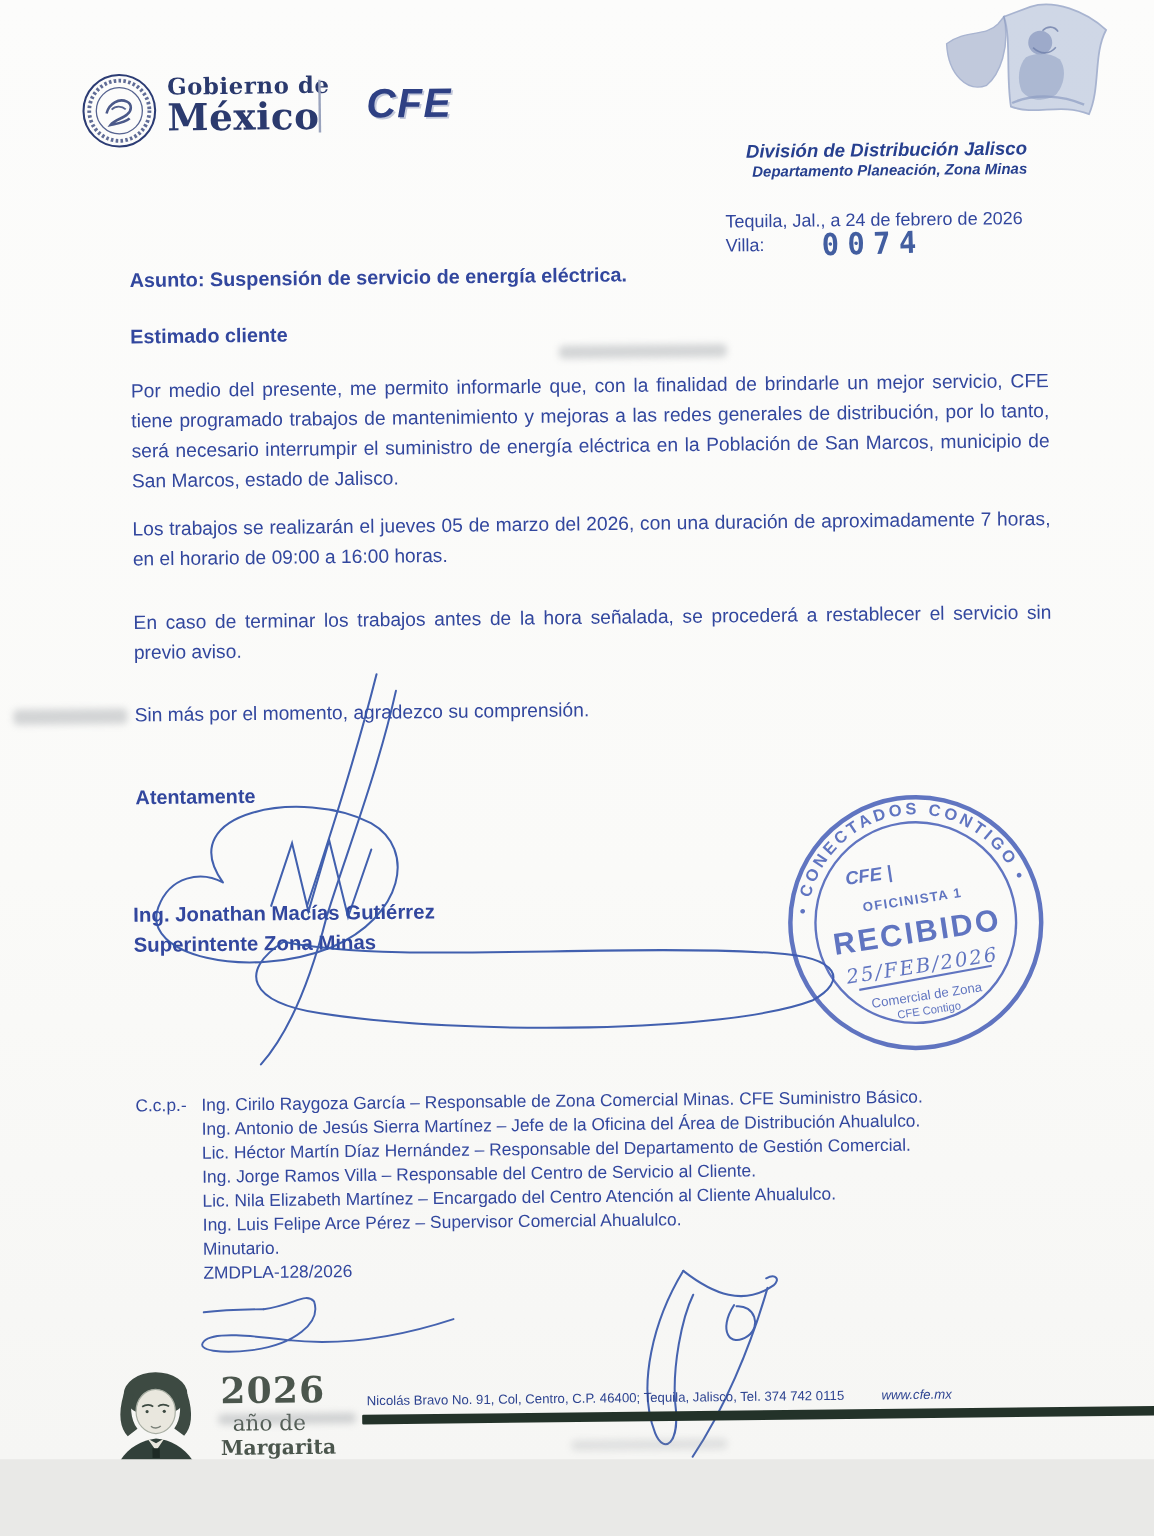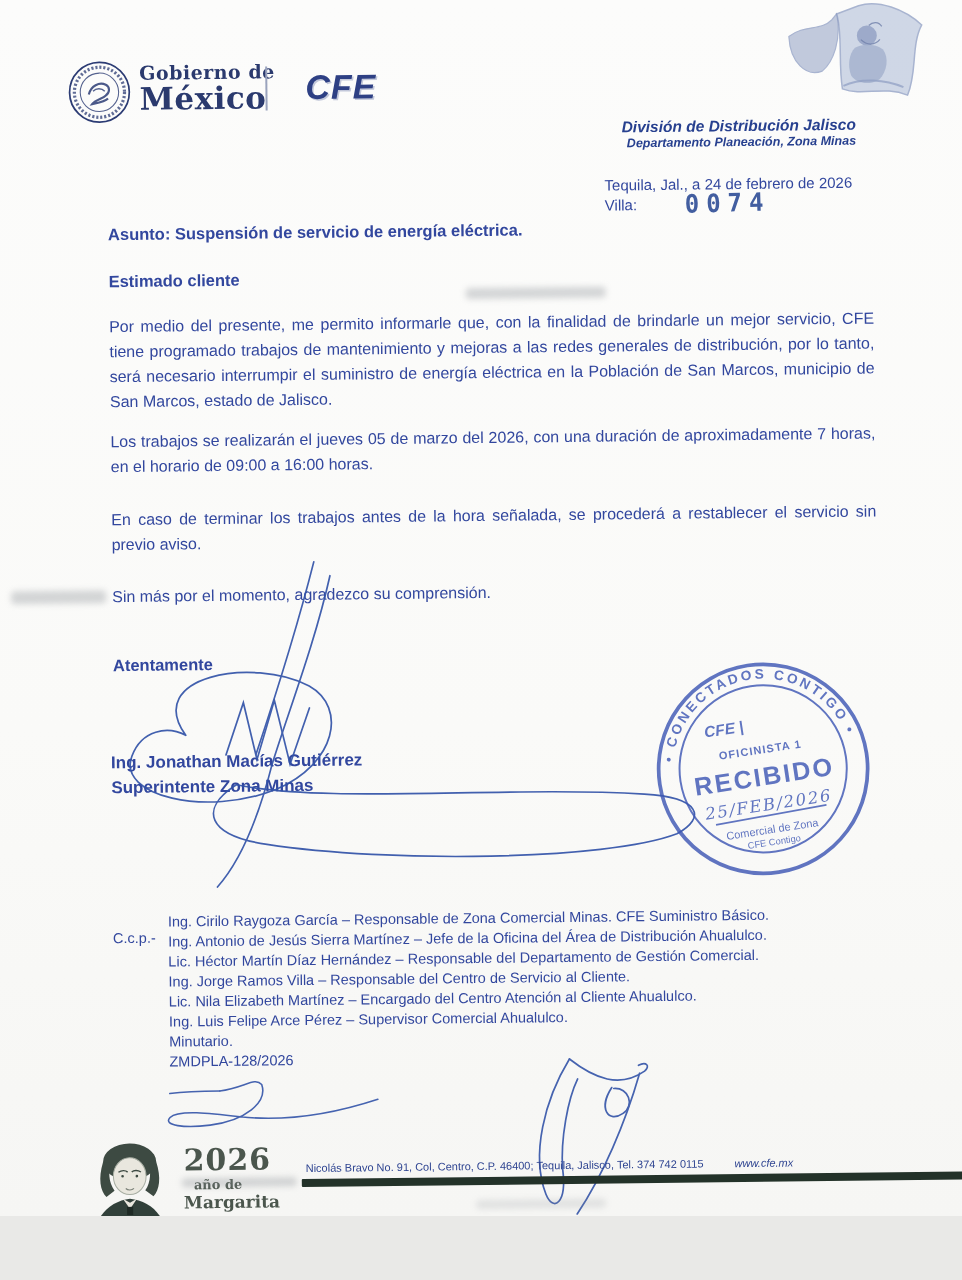--- a/index.html
+++ b/index.html
@@ -51,32 +51,32 @@
   .p4{top:580px;text-align:left;}
   .closing{left:113px;top:652px;font-size:16.5px;font-weight:700;}
   .signer{left:110px;top:746px;font-size:17px;font-weight:700;line-height:25px;}
   
   .stamp{
     left:652px;top:662px;width:220px;height:220px;
     transform:rotate(-8deg);opacity:.82;
   }
   
   .ccp{left:110px;top:908px;font-size:14.5px;line-height:20px;}
-  .ccp-label{position:absolute;left:0;top:16px;font-weight:400;}
+  .ccp-label{position:absolute;left:0;top:0;font-weight:400;}
   .ccp-items{margin-left:55px;}
   
   .sig{pointer-events:none;}
   .sig-main{left:85px;top:550px;width:640px;height:345px;}
   .sig-bl{left:145px;top:1070px;width:240px;height:70px;}
   .sig-br{left:485px;top:1055px;width:175px;height:165px;}
   
   .maza-art{left:78px;top:1133px;width:92px;height:108px;}
   .maza-text{left:178px;top:1142px;color:#4b564d;font-family:"DejaVu Serif",serif;line-height:1;}
   .maza-year{font-size:30px;font-weight:700;letter-spacing:1px;}
-  .maza-sub1{font-size:13px;font-weight:700;margin:3px 0 0 10px;}
+  .maza-sub1{font-size:18px;font-weight:400;margin:3px 0 0 10px;}
   .maza-sub2{font-size:17px;font-weight:700;margin-top:3px;}
   .maza-sub3{font-size:26px;font-weight:700;margin-top:2px;letter-spacing:1px;}
   .footer-line{left:300px;top:1160px;font-size:11px;color:#2e4491;white-space:nowrap;}
   .footer-site{margin-left:28px;font-style:italic;}
   .footer-bar{left:296px;top:1177px;width:666px;height:8px;background:#233229;border-radius:1px;}
   
   .smudge{background:#8a8f95;filter:blur(3px);opacity:.35;border-radius:4px;}
 </style>
 </head>
 <body>

